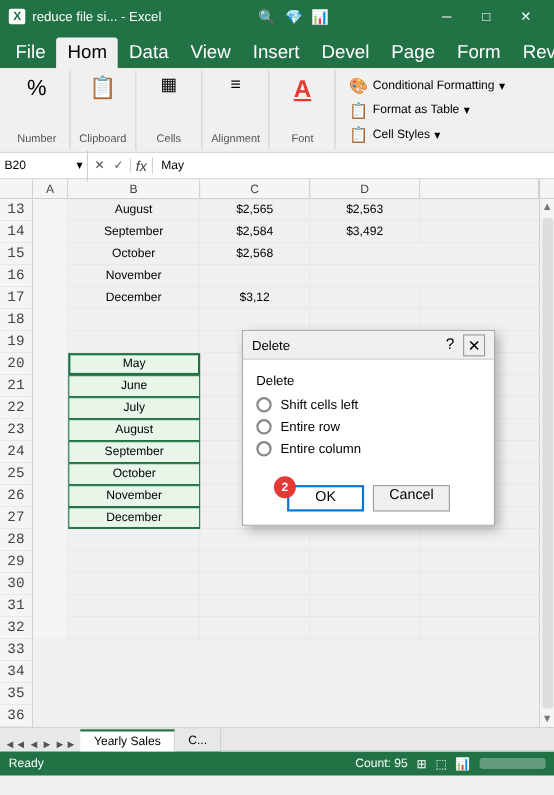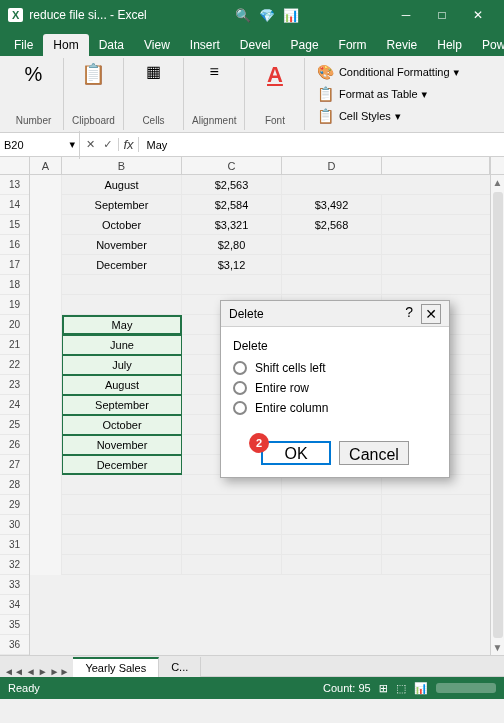--- a/index.html
+++ b/index.html
@@ -23,21 +23,21 @@
 
     
     .ribbon-tabs {
       background: #217346;
       display: flex;
       padding: 0 4px;
       padding-top: 4px;
     }
     .ribbon-tab {
       padding: 4px 10px;
-      font-size: 12px;
+      font-size: 17px;
       color: white;
       cursor: pointer;
       border-radius: 3px 3px 0 0;
     }
     .ribbon-tab.active {
       background: #f0f0f0;
       color: #000;
       text-align: right;
     }
 
@@ -172,24 +172,25 @@
       width: 30px;
       background: #f5f5f5;
       border-right: 1px solid #d0d0d0;
       min-width: 30px;
     }
     .row-num {
       height: 20px;
       display: flex;
       align-items: center;
       justify-content: center;
-      font-size: 10px;
+      font-size: 13px;
       color: #444;
       border-bottom: 1px solid #e8e8e8;
       cursor: pointer;
+      font-family: Liberation Mono, monospace;
     }
     .grid-area { flex: 1; overflow: hidden; }
     .grid-row {
       display: flex;
       height: 20px;
       border-bottom: 1px solid #e8e8e8;
     }
     .cell {
       display: flex;
       align-items: center;
@@ -324,26 +325,26 @@
     }
     .dialog-buttons {
       display: flex;
       justify-content: center;
       gap: 8px;
       padding: 8px 12px 12px;
     }
     .dialog-btn {
       width: 70px;
       height: 24px;
-      font-size: 16px;
+      font-size: 13px;
       cursor: pointer;
       border: 1px solid #999;
       background: #f0f0f0;
       display: flex;
-      align-items: flex-end;
+      align-items: flex-start;
       justify-content: center;
     }
     .dialog-btn.primary {
       border: 2px solid #0078d4;
       background: white;
     }
 
     
     .badge-circle {
       width: 20px;
@@ -514,41 +515,40 @@
       <div class="row-num">34</div>
       <div class="row-num">35</div>
       <div class="row-num">36</div>
     </div>
 
     <div class="grid-area">
 
       <div class="grid-row">
         <div class="cell cell-a"></div>
         <div class="cell cell-b">August</div>
+        <div class="cell cell-c">$2,565</div>
         <div class="cell cell-d">$2,563</div>
       </div>
 
       <div class="grid-row">
         <div class="cell cell-a"></div>
         <div class="cell cell-b">September</div>
         <div class="cell cell-c">$2,584</div>
         <div class="cell cell-d">$3,492</div>
       </div>
 
       <div class="grid-row">
         <div class="cell cell-a"></div>
         <div class="cell cell-b">October</div>
-        <div class="cell cell-c">$3,321</div>
         <div class="cell cell-d">$2,568</div>
       </div>
 
       <div class="grid-row">
         <div class="cell cell-a"></div>
         <div class="cell cell-b">November</div>
-        <div class="cell cell-c">$2,80</div>
         <div class="cell cell-d"></div>
       </div>
 
       <div class="grid-row">
         <div class="cell cell-a"></div>
         <div class="cell cell-b">December</div>
         <div class="cell cell-c">$3,12</div>
         <div class="cell cell-d"></div>
       </div>
 

